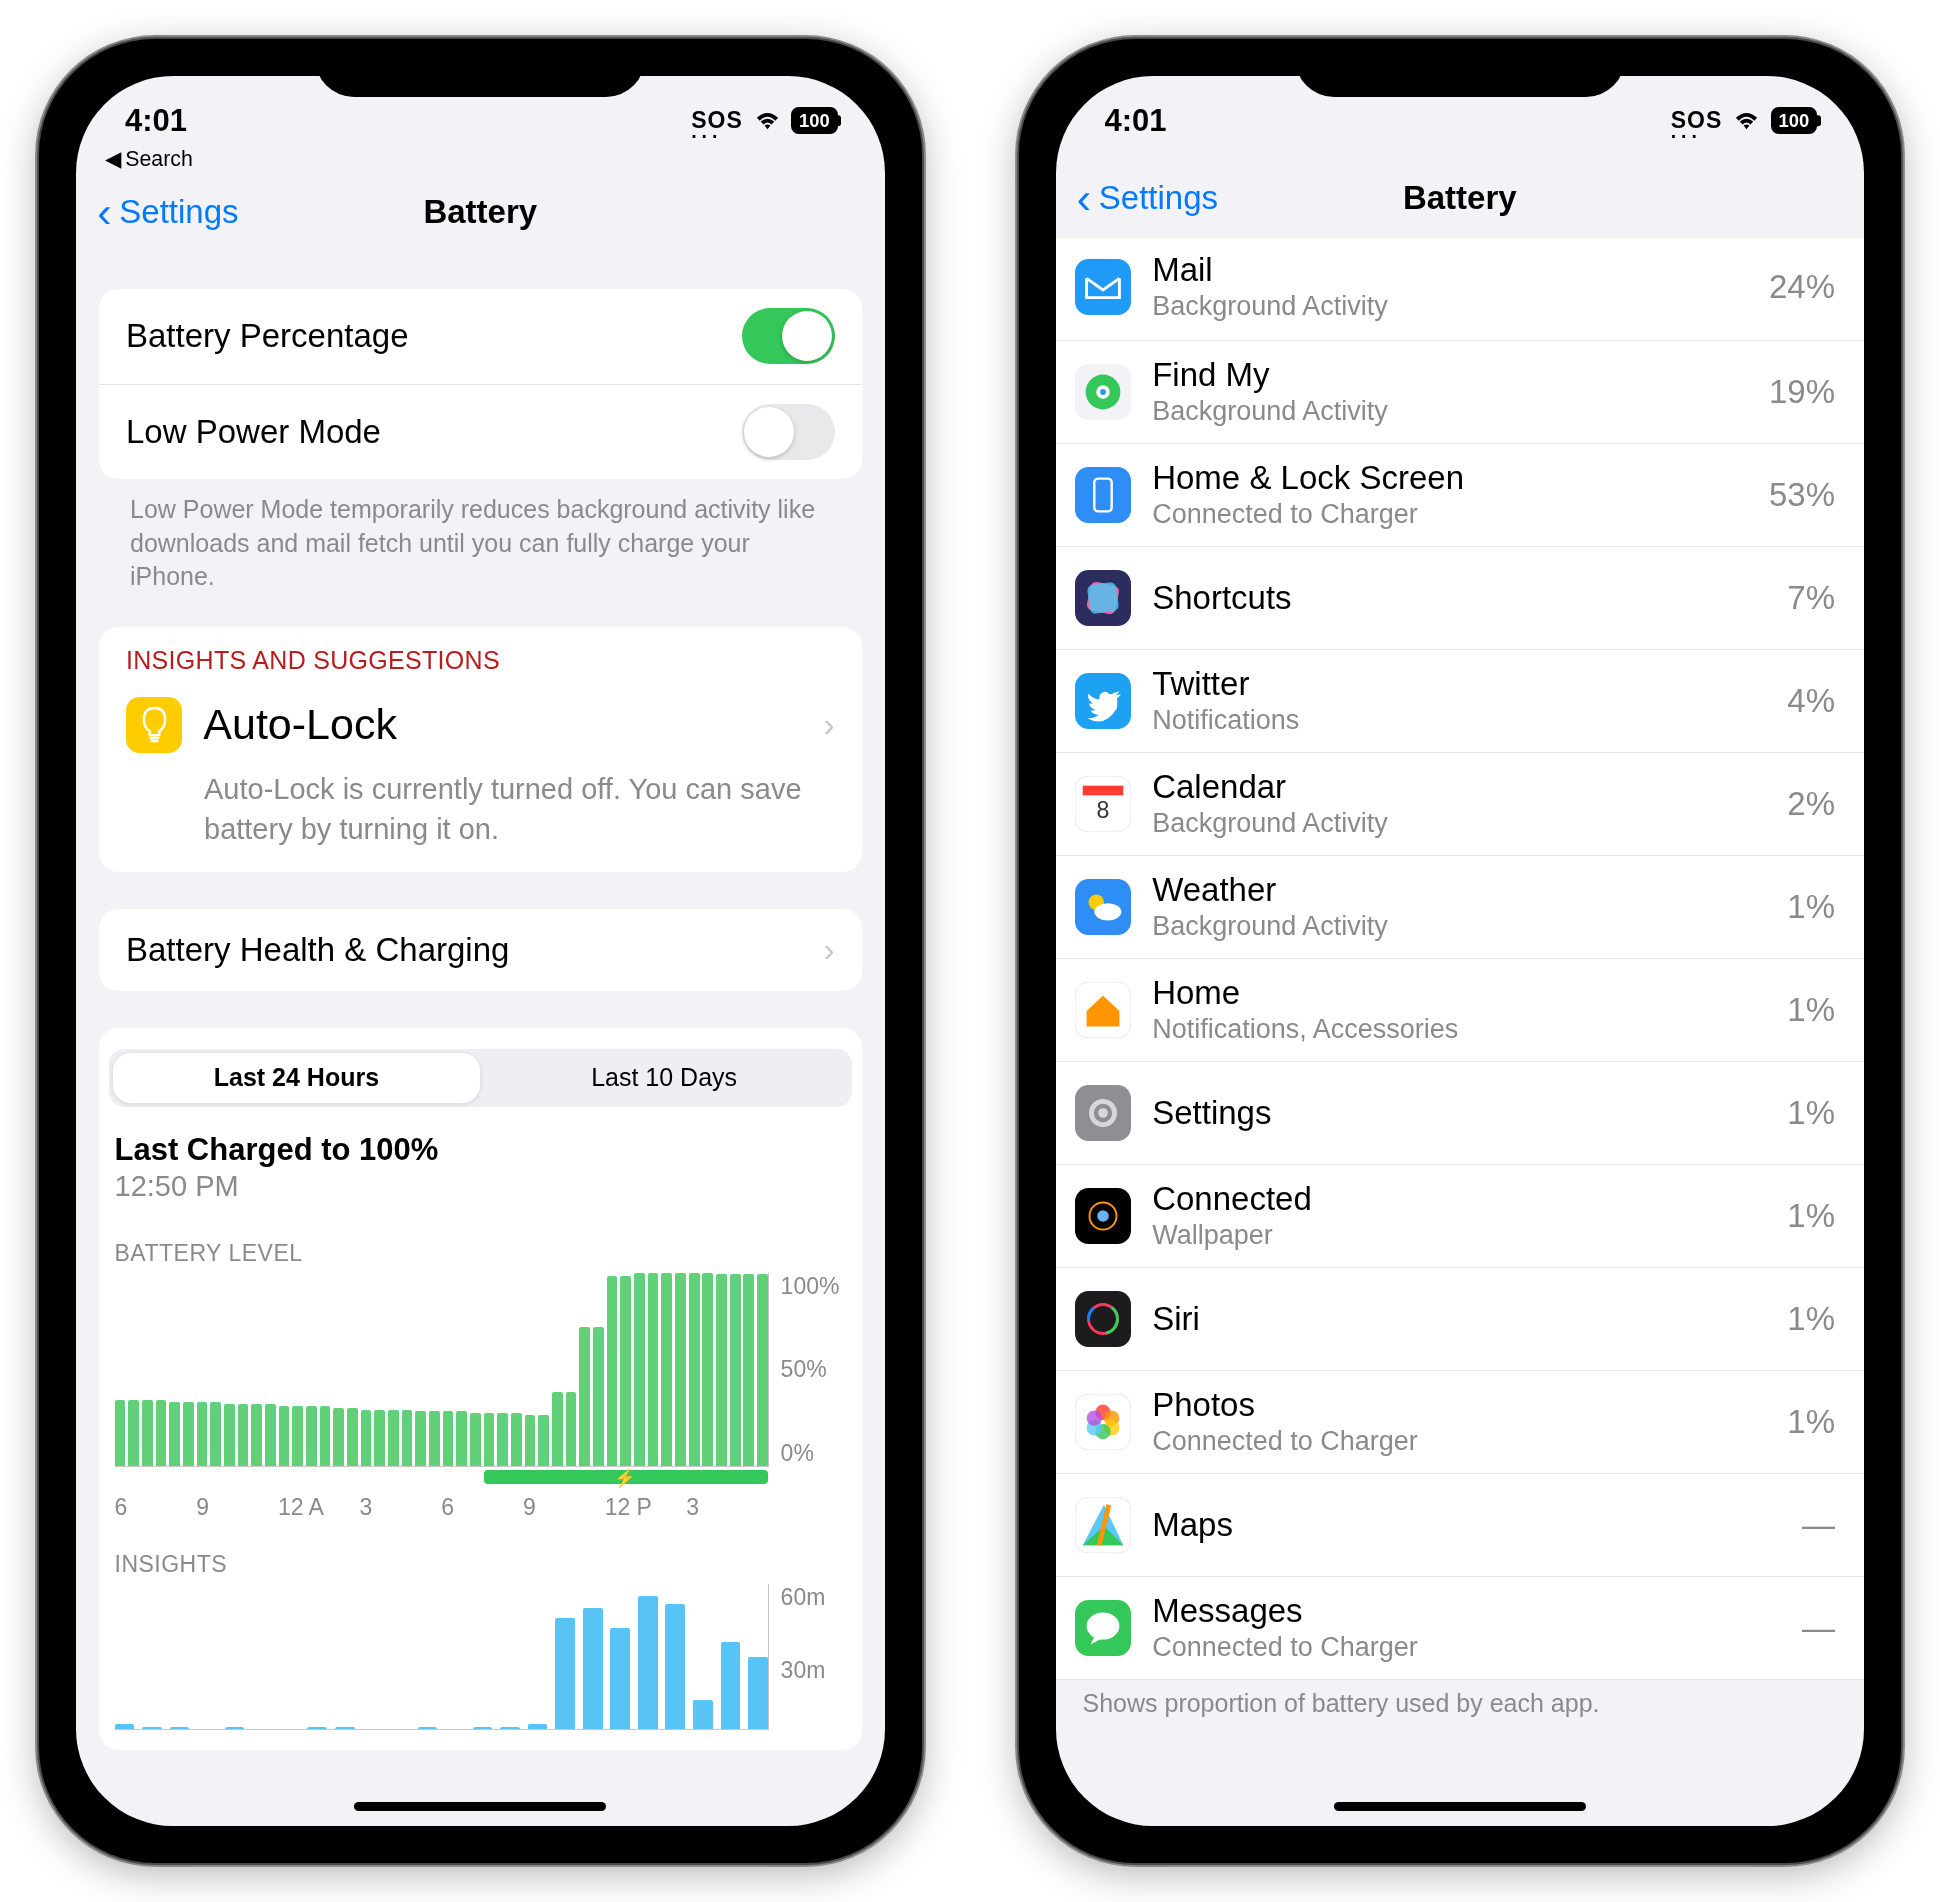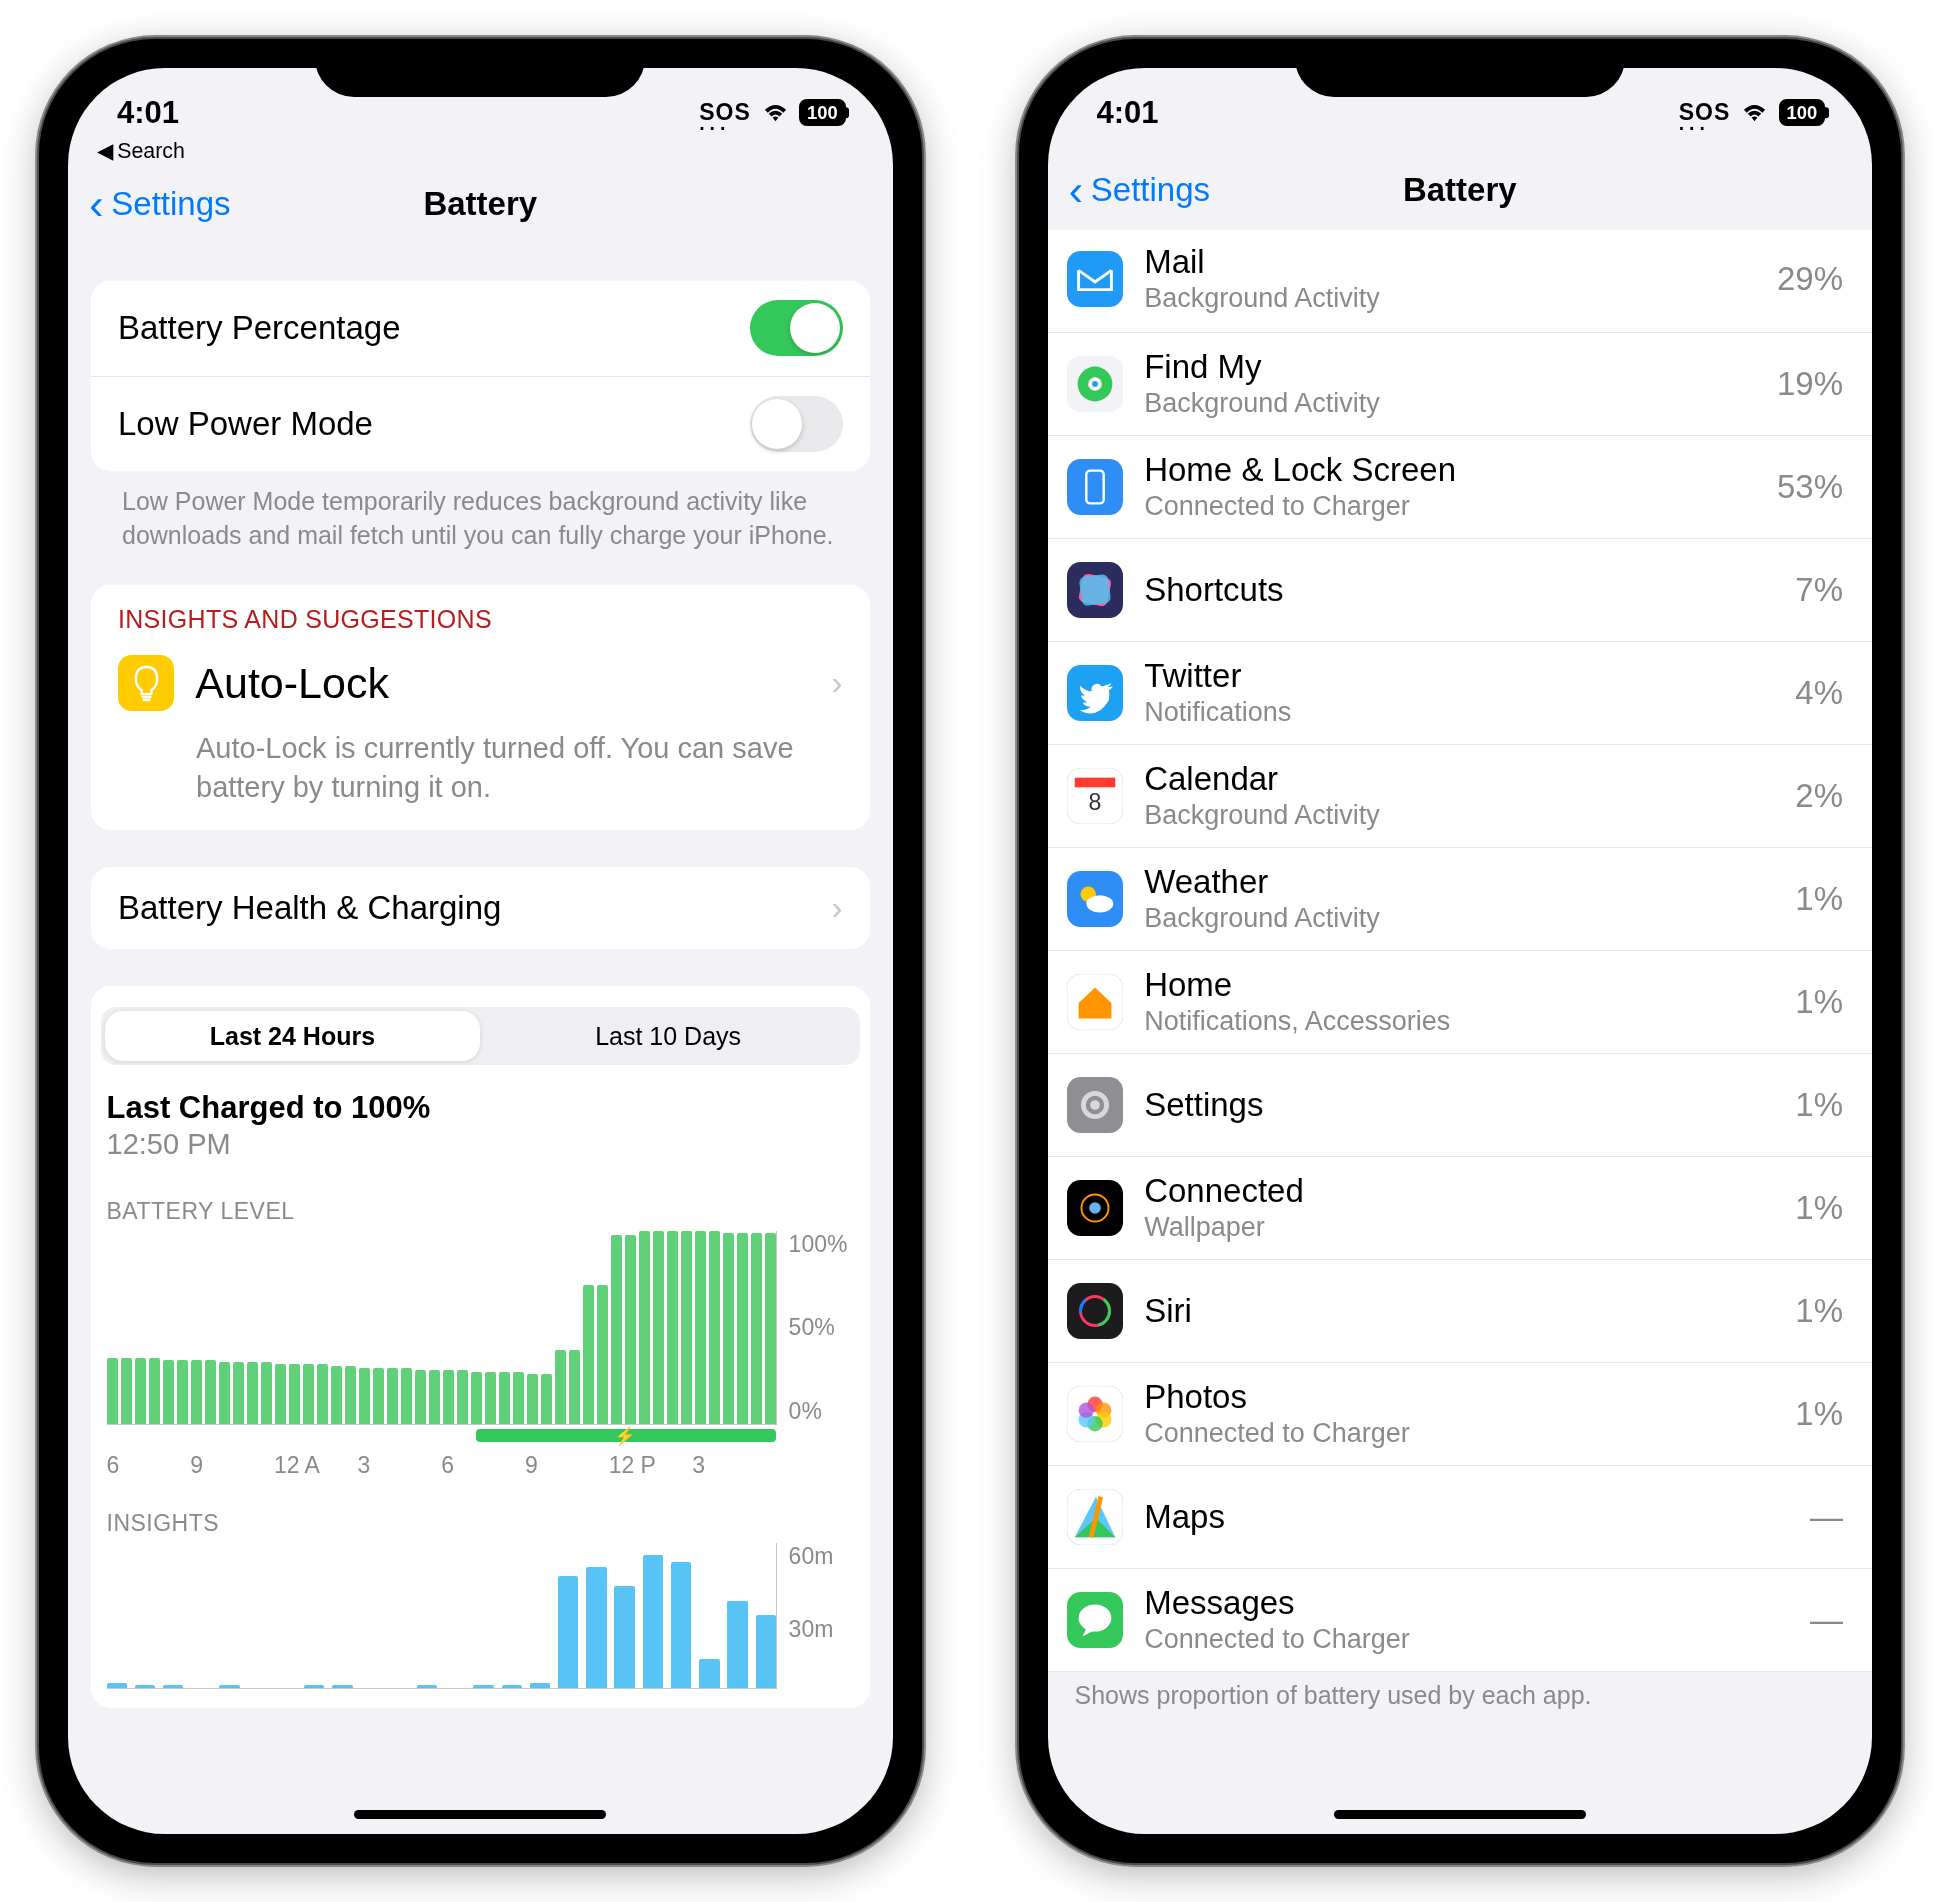--- a/index.html
+++ b/index.html
@@ -9,21 +9,21 @@
     display: flex;
     gap: 97px;
     justify-content: center;
     padding: 39px;
   }
   .phone {
     width: 893px;
     height: 1824px;
     background: #000;
     border-radius: 116px;
-    padding: 29px;
+    padding: 37px;
     box-shadow: 0 0 0 1.9px #4a4a4a, 0 0 0 3.9px #888, 0 9.7px 39px rgba(0,0,0,0.3);
     position: relative;
   }
   .screen {
     width: 100%;
     height: 100%;
     background: #f2f2f7;
     border-radius: 97px;
     overflow: hidden;
     position: relative;
@@ -493,21 +493,21 @@
     <div class="app-icon">
       <svg width="56" height="56" viewBox="0 0 58 58">
                 <rect width="58" height="58" rx="14" fill="#1f9bf7"></rect>
                 <path d="M12 20 L29 32 L46 20 M12 20 V40 H46 V20" stroke="#fff" stroke-width="3" fill="none"></path>
               </svg>
     </div>
     <div class="app-text ">
       <span class="app-name">Mail</span>
       <span class="app-sub">Background Activity</span>
     </div>
-    <span class="app-pct">29%</span>
+    <span class="app-pct">24%</span>
   </div>
           <div class="app-row">
     <div class="app-icon">
       <svg width="56" height="56" viewBox="0 0 58 58">
                 <rect width="58" height="58" rx="14" fill="#f2f2f7"></rect>
                 <circle cx="29" cy="29" r="18" fill="#34c759"></circle>
                 <circle cx="29" cy="29" r="7" fill="#fff"></circle>
                 <circle cx="29" cy="29" r="3" fill="#1f9bf7"></circle>
               </svg>
     </div>

